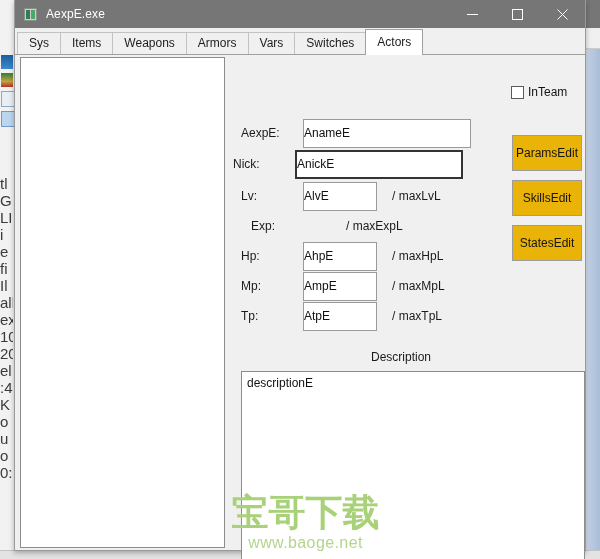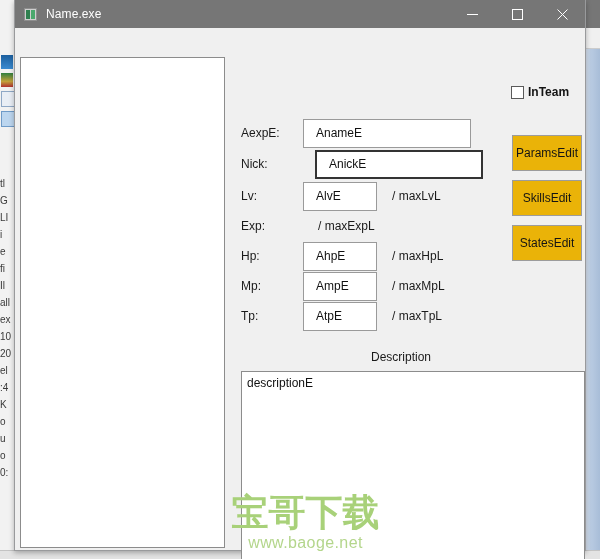--- a/index.html
+++ b/index.html
@@ -34,21 +34,21 @@
     width: 12px; height: 90px;
   }
   .bg-ico {
     width: 12px; height: 14px;
     margin-bottom: 4px;
   }
   .bg-left-text {
     position: absolute;
     left: 0px; top: 175px;
     width: 13px;
-    font-size: 10px;
+    font-size: 15px;
     line-height: 17px;
     color: #3a3a3a;
     font-family: "Liberation Sans", sans-serif;
     overflow: hidden;
     white-space: nowrap;
   }
   .bg-left-text div { height: 17px; overflow: hidden; }
 
   .bg-right-panel {
     position: absolute;
@@ -239,38 +239,37 @@
     flex: none;
   }
   .finput {
     height: 29px;
     box-sizing: border-box;
     border: 1px solid #9a9a9a;
     background: #ffffff;
     font-family: "Liberation Sans", sans-serif;
     font-size: 12px;
     color: #111;
-    padding: 0 12px;
+    padding: 0 0;
     outline: none;
   }
   .finput.focused { border: 2px solid #333333; }
   .suffix {
     font-size: 12px;
     color: #1a1a1a;
     margin-left: 15px;
     white-space: nowrap;
   }
 
   
   #inteam-row {
     position: absolute;
     left: 284px; top: 30px;
     display: flex;
     align-items: center;
-    font-weight: bold;
   }
   .cbox {
     width: 13px; height: 13px;
     border: 1px solid #5a5a5a;
     background: #fff;
     box-sizing: border-box;
     display: inline-block;
   }
   #inteam-label {
     font-size: 12px;
@@ -467,21 +466,21 @@
     </div>
   </div>
 
   <div id="bottom-edge"></div>
 </div>
 
 <div id="window">
 
   <div id="titlebar">
     <div id="app-icon"></div>
-    <div id="title-text">Name.exe</div>
+    <div id="title-text">AexpE.exe</div>
 
     <div class="wbtns">
       <div class="wbtn">
         <svg width="11" height="11" viewBox="0 0 11 11" aria-hidden="true">
           <line x1="0" y1="5.5" x2="11" y2="5.5" stroke="#ffffff" stroke-width="1"></line>
         </svg>
       </div>
       <div class="wbtn">
         <svg width="11" height="11" viewBox="0 0 11 11" aria-hidden="true">
           <rect x="0.5" y="0.5" width="10" height="10" fill="none" stroke="#ffffff" stroke-width="1"></rect>
@@ -489,44 +488,53 @@
       </div>
       <div class="wbtn close">
         <svg width="11" height="11" viewBox="0 0 11 11" aria-hidden="true">
           <line x1="0.5" y1="0.5" x2="10.5" y2="10.5" stroke="#ffffff" stroke-width="1"></line>
           <line x1="10.5" y1="0.5" x2="0.5" y2="10.5" stroke="#ffffff" stroke-width="1"></line>
         </svg>
       </div>
     </div>
   </div>
 
+  <div id="tabstrip">
+    <div class="tab">Sys</div>
+    <div class="tab">Items</div>
+    <div class="tab">Weapons</div>
+    <div class="tab">Armors</div>
+    <div class="tab">Vars</div>
+    <div class="tab">Switches</div>
+    <div class="tab active">Actors</div>
+  </div>
 
   <div id="content">
 
     <div id="actor-list"></div>
 
     <div id="form">
 
       <div class="field-row" style="left:14px; top:66px;">
         <span class="flabel">AexpE:</span>
         <input class="finput" style="width: 168px;" type="text" value="AnameE">
       </div>
 
-      <div class="field-row" style="left:14px; top:97px;gap:12px;">
+      <div class="field-row" style="left:6px; top:97px;">
         <span class="flabel">Nick:</span>
         <input class="finput focused" style="width: 168px;" type="text" value="AnickE">
       </div>
 
       <div class="field-row" style="left:14px; top:129px;">
         <span class="flabel">Lv:</span>
         <input class="finput" style="width: 74px;" type="text" value="AlvE">
         <span class="suffix">/ maxLvL</span>
       </div>
 
-      <div class="field-row" style="left:14px; top:159px;">
+      <div class="field-row" style="left:24px; top:159px;gap:18px;">
         <span class="flabel">Exp:</span>
         <span class="suffix">/ maxExpL</span>
       </div>
 
       <div class="field-row" style="left:14px; top:189px;justify-content:center;">
         <span class="flabel">Hp:</span>
         <input class="finput" style="width: 74px;" type="text" value="AhpE">
         <span class="suffix">/ maxHpL</span>
       </div>
 

